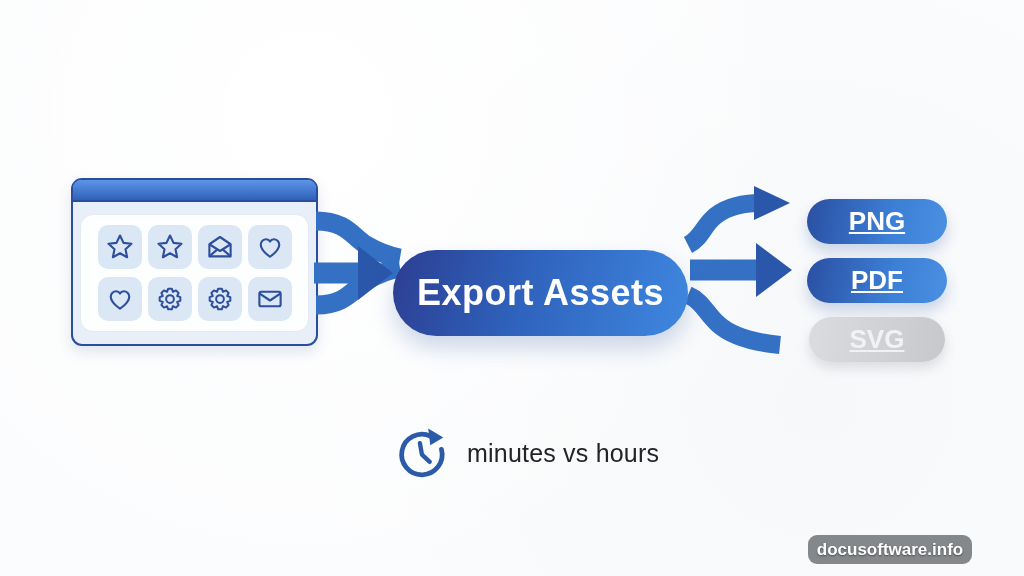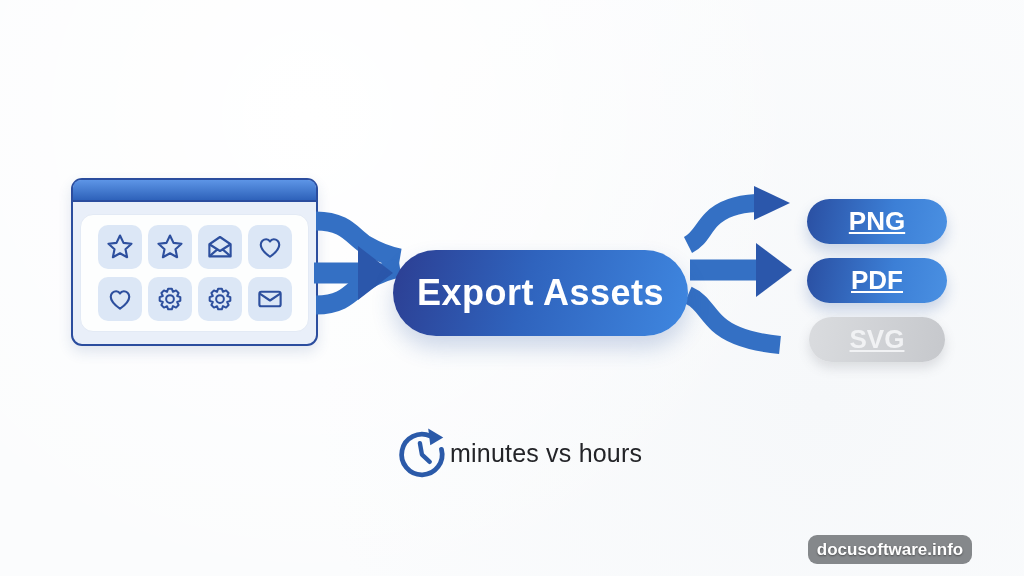--- a/index.html
+++ b/index.html
@@ -74,21 +74,21 @@
     color:#ffffff;box-shadow:0 8px 14px rgba(40,80,160,.22);
   }
   .out-pill.gray{
     width:136px;
     background:linear-gradient(100deg,#dadcdf 0%,#c6c8cc 100%);
     color:#f1f2f4;box-shadow:0 6px 12px rgba(90,95,105,.18);
   }
 
   
   .caption{
-    position:absolute;left:396px;top:426px;display:flex;align-items:center;z-index:2;
+    position:absolute;left:396px;top:426px;display:flex;align-items:center;gap:17px;z-index:2;
   }
   .caption svg{width:54px;height:54px;display:block;}
   .caption-text{font-size:25px;color:#232428;font-weight:500;letter-spacing:.2px;}
 
   
   .watermark{
     position:absolute;left:808px;top:535px;width:164px;height:29px;border-radius:9px;
     background:#85888b;color:#ffffff;font-size:17px;font-weight:bold;
     display:flex;align-items:center;justify-content:center;
     text-shadow:0 1px 2px rgba(0,0,0,.45);z-index:5;

